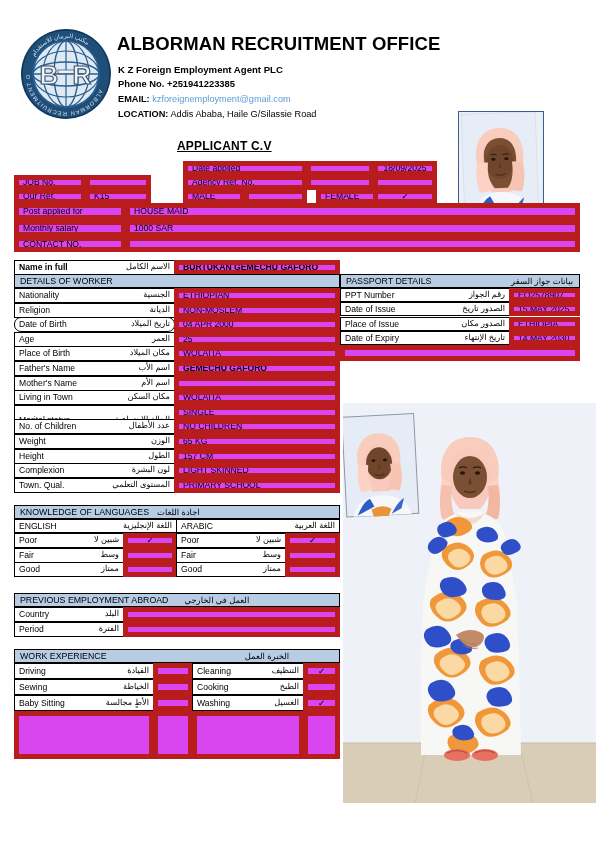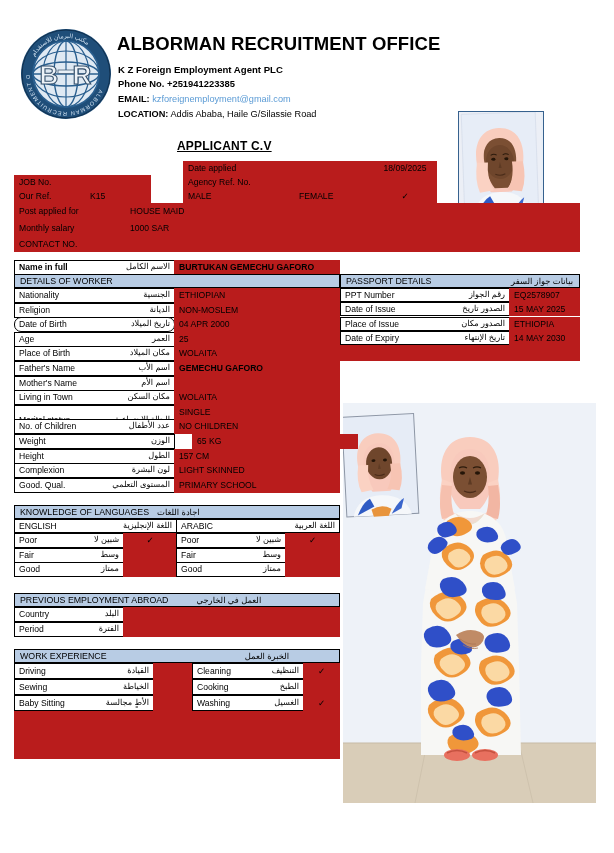--- a/index.html
+++ b/index.html
@@ -93,27 +93,27 @@
     font-size: 12px;
     font-weight: bold;
     text-decoration: underline;
     letter-spacing: 0.2px;
   }
 
   
   .cell {
     position: absolute;
     box-sizing: border-box;
-    border: 1px solid #b91c1c;
+    border: 5px solid #b91c1c;
     font-size: 8.6px;
     line-height: 1;
     padding: 0 0 0 4px;
     display: flex;
     align-items: center;
-    background: #b91c1c;
+    background: #d946ef;
     white-space: nowrap;
     overflow: hidden;
   }
   .cell.ctr { justify-content: center; padding-left: 0; }
   .cell.bold { font-weight: bold; }
 
   
   .lblcell {
     position: absolute;
     box-sizing: border-box;
@@ -330,21 +330,21 @@
 <div class="cell" style="left:183px; top:161px; width:124px; height:15px;">Date applied</div>
 <div class="cell" style="left:306px; top:161px; width:68px; height:15px;"></div>
 <div class="cell ctr" style="left:373px; top:161px; width:64px; height:15px;">18/09/2025</div>
 
 <div class="cell" style="left:183px; top:175px; width:124px; height:15px;">Agency Ref. No.</div>
 <div class="cell" style="left:306px; top:175px; width:68px; height:15px;"></div>
 <div class="cell ctr" style="left:373px; top:175px; width:64px; height:15px;"></div>
 
 <div class="cell" style="left:183px; top:189px; width:62px; height:15px;">MALE</div>
 <div class="cell ctr" style="left:244px; top:189px; width:63px; height:15px;"></div>
-<div class="cell" style="left:294px; top:189px; width:90px; height:15px;">FEMALE</div>
+<div class="cell" style="left:316px; top:189px; width:90px; height:15px;">FEMALE</div>
 <div class="cell ctr" style="left:373px; top:189px; width:64px; height:15px;">✓</div>
 
 <div class="cell" style="left:14px; top:175px; width:72px; height:15px;">JOB No.</div>
 <div class="cell" style="left:85px; top:175px; width:66px; height:15px;"></div>
 
 <div class="cell" style="left:14px; top:189px; width:72px; height:15px;">Our Ref.</div>
 <div class="cell" style="left:85px; top:189px; width:66px; height:15px;">K15</div>
 
 <div class="cell" style="left:14px; top:203px; width:112px; height:17px;">Post applied for</div>
 <div class="cell" style="left:125px; top:203px; width:455px; height:17px;">HOUSE MAID</div>
@@ -413,33 +413,33 @@
     <div class="cell" style="left: 174px; top: 405px; width: 166px; height: 14.6px;">SINGLE</div>
     <div class="lblcell" style="left: 14px; top: 419px; width: 161px; height: 14.6px;">
       <span class="en">No. of Children</span>
       <span class="ar">عدد الأطفال</span>
     </div>
     <div class="cell" style="left: 174px; top: 419px; width: 166px; height: 14.6px;">NO CHILDREN</div>
     <div class="lblcell" style="left: 14px; top: 434px; width: 161px; height: 14.6px;">
       <span class="en">Weight</span>
       <span class="ar">الوزن</span>
     </div>
-    <div class="cell" style="left: 192px; top: 434px; width: 166px; height: 14.6px;">65 KG</div>
+    <div class="cell" style="left: 174px; top: 434px; width: 166px; height: 14.6px;">65 KG</div>
     <div class="lblcell" style="left: 14px; top: 449px; width: 161px; height: 14.6px;">
       <span class="en">Height</span>
       <span class="ar">الطول</span>
     </div>
     <div class="cell" style="left: 174px; top: 449px; width: 166px; height: 14.6px;">157 CM</div>
     <div class="lblcell" style="left: 14px; top: 463px; width: 161px; height: 14.6px;">
       <span class="en">Complexion</span>
       <span class="ar">لون البشرة</span>
     </div>
     <div class="cell" style="left: 174px; top: 463px; width: 166px; height: 14.6px;">LIGHT SKINNED</div>
     <div class="lblcell" style="left: 14px; top: 478px; width: 161px; height: 14.6px;">
-      <span class="en">Good. Qual.</span>
+      <span class="en">Town. Qual.</span>
       <span class="ar">المستوى التعلمي</span>
     </div>
     <div class="cell" style="left: 174px; top: 478px; width: 166px; height: 14.6px;">PRIMARY SCHOOL</div>
   </div>
 
 <div class="bandrow" style="left:340px; top:274px; width:240px; height:14px;">
   <span>PASSPORT DETAILS</span>
   <span class="ar">بيانات جواز السفر</span>
 </div>
 
@@ -510,21 +510,21 @@
     <div class="cell ctr" style="left: 123px; top: 562px; width: 54px; height: 14.5px;"></div>
     <div class="lblcell" style="left: 176px; top: 562px; width: 110px; height: 14.5px;">
       <span class="en">Good</span>
       <span class="ar">ممتاز</span>
     </div>
     <div class="cell ctr" style="left: 285px; top: 562px; width: 55px; height: 14.5px;"></div>
   </div>
 
 <div class="bandrow" style="left:14px; top:593px; width:326px; height:14px;">
   <span>PREVIOUS EMPLOYMENT ABROAD</span>
-  <span class="ar" style="margin-left:28px;">العمل في الخارجي</span>
+  <span class="ar" style="margin-left:16px;">العمل في الخارجي</span>
 </div>
 
 <div id="prev-emp-rows">
     <div class="lblcell" style="left: 14px; top: 607px; width: 110px; height: 14.5px;">
       <span class="en">Country</span>
       <span class="ar">البلد</span>
     </div>
     <div class="cell" style="left: 123px; top: 607px; width: 217px; height: 14.5px;"></div>
     <div class="lblcell" style="left: 14px; top: 622px; width: 110px; height: 14.5px;">
       <span class="en">Period</span>

